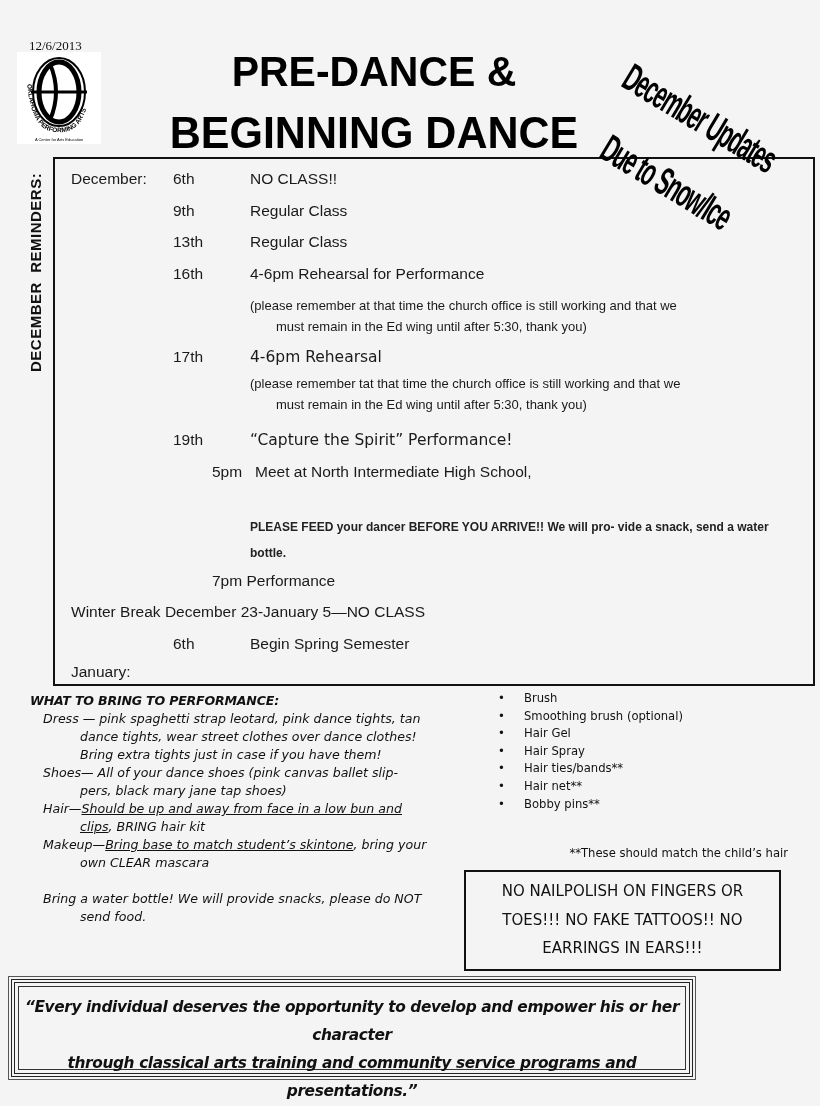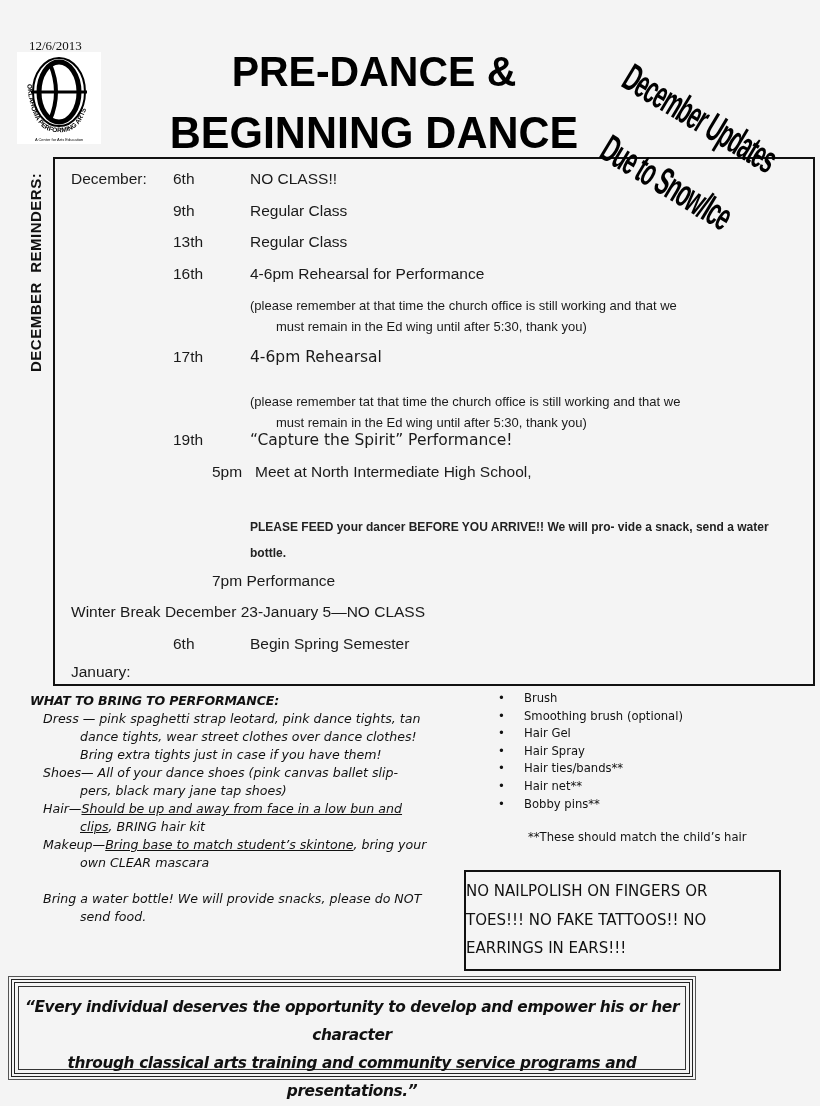--- a/index.html
+++ b/index.html
@@ -38,24 +38,24 @@
     .bring h3 { font-size: 12.6px; font-weight: bold; margin-bottom: 0px; letter-spacing: -0.2px; }
     .bring .item { padding-left: 50px; text-indent: -37px; margin-left: 0; }
     .bring u { text-decoration: underline; }
     .bring .gap { height: 18px; }
 
     .hairkit { position: absolute; left: 498px; top: 690px; width: 290px; font-family: "DejaVu Sans", sans-serif; font-size: 11.6px; line-height: 17.6px; color: #111; }
     .hairkit h3 { font-size: 11.6px; font-weight: bold; }
     .hairkit ul { list-style: none; }
     .hairkit li { position: relative; padding-left: 26px; }
     .hairkit li .bullet { position: absolute; left: 0; top: 0; }
-    .hairkit .match { margin-top: 16px; padding-left: 30px; }
+    .hairkit .match { margin-top: 32px; padding-left: 30px; text-align: right; }
 
     .nopolish { position: absolute; left: 464px; top: 870px; width: 317px; height: 101px; border: 2px solid #111;
-      text-align: left; font-family: "DejaVu Sans", sans-serif; font-size: 15px; line-height: 28.5px; padding-top: 5px; color: #111; }
+      text-align: center; font-family: "DejaVu Sans", sans-serif; font-size: 15px; line-height: 28.5px; padding-top: 5px; color: #111; }
 
     .motto { position: absolute; left: 11px; top: 979px; width: 682px; height: 98px;
       border: 4px double #222; outline: 1px solid #555; outline-offset: 2px; }
     .motto-inner { position: absolute; inset: 3px; border: 1px solid #333; text-align: center;
       font-family: "DejaVu Sans", sans-serif; font-style: italic; font-weight: bold; font-size: 15.4px; line-height: 28px; padding-top: 6px; color: #111; letter-spacing: -0.4px; }
   </style>
 </head>
 <body>
 
 <div class="date">12/6/2013</div>
@@ -95,21 +95,21 @@
 
   <div class="row c-day" style="top:106px">16th</div>
   <div class="row c-ev" style="top:106px">4-6pm Rehearsal for Performance</div>
   <div class="note" style="top:136px">
     <span>(please remember at that time the church office is still working and that we</span>
     <span class="ind">must remain in the Ed wing until after 5:30, thank you)</span>
   </div>
 
   <div class="row c-day" style="top:189px">17th</div>
   <div class="row c-ev cursive" style="top:189px">4-6pm Rehearsal</div>
-  <div class="note" style="top:232px">
+  <div class="note" style="top:214px">
     <span>(please remember tat that time the church office is still working and that we</span>
     <span class="ind">must remain in the Ed wing until after 5:30, thank you)</span>
   </div>
 
   <div class="row c-day" style="top:272px">19th</div>
   <div class="row c-ev cursive" style="top:272px">“Capture the Spirit” Performance!</div>
 
   <div class="row" style="left:157px; top:304px">5pm</div>
   <div class="row" style="left:200px; top:304px">Meet at North Intermediate High School,</div>
 

